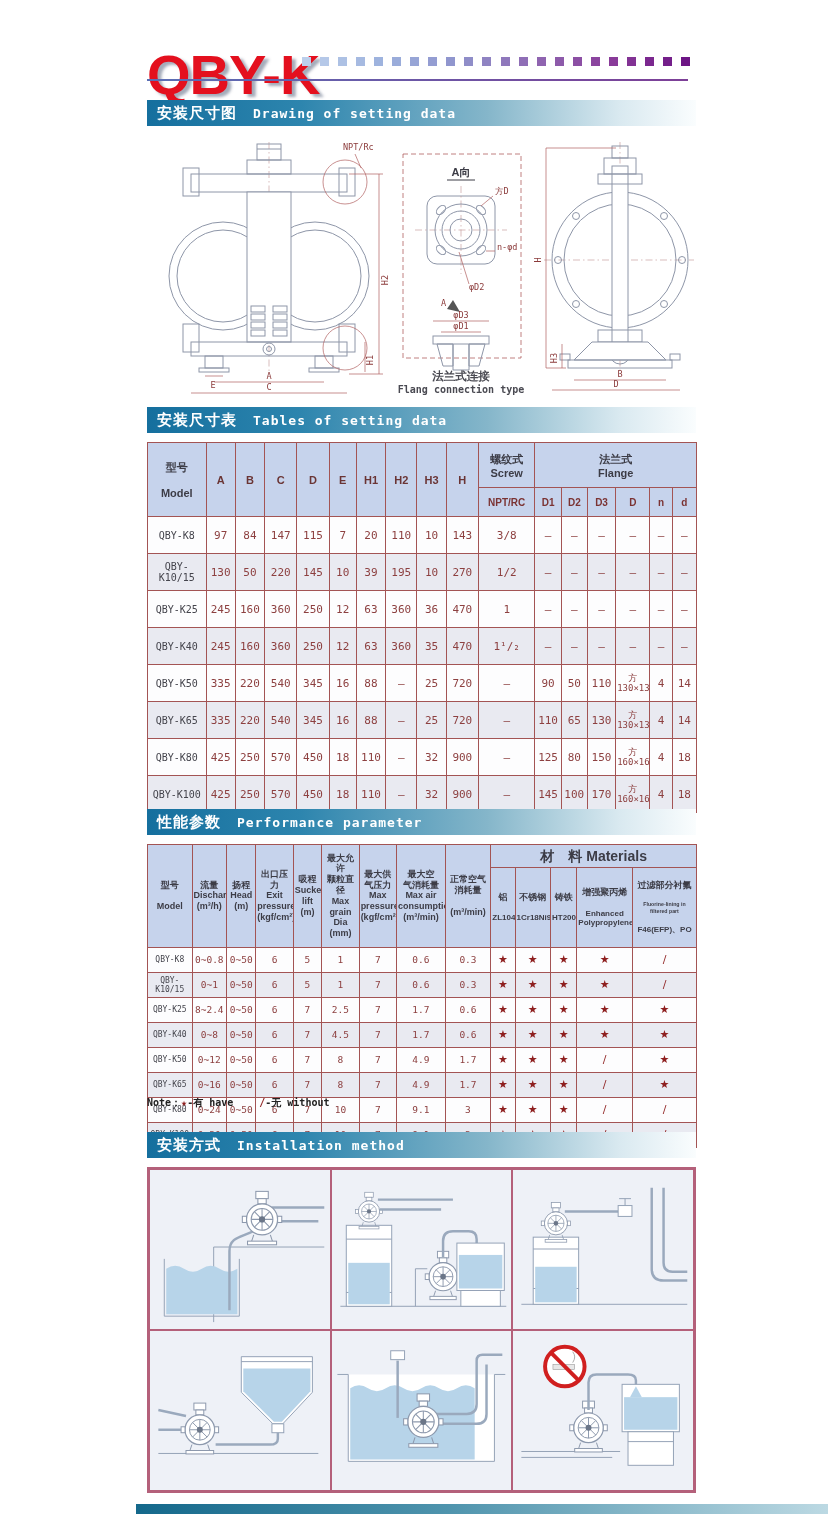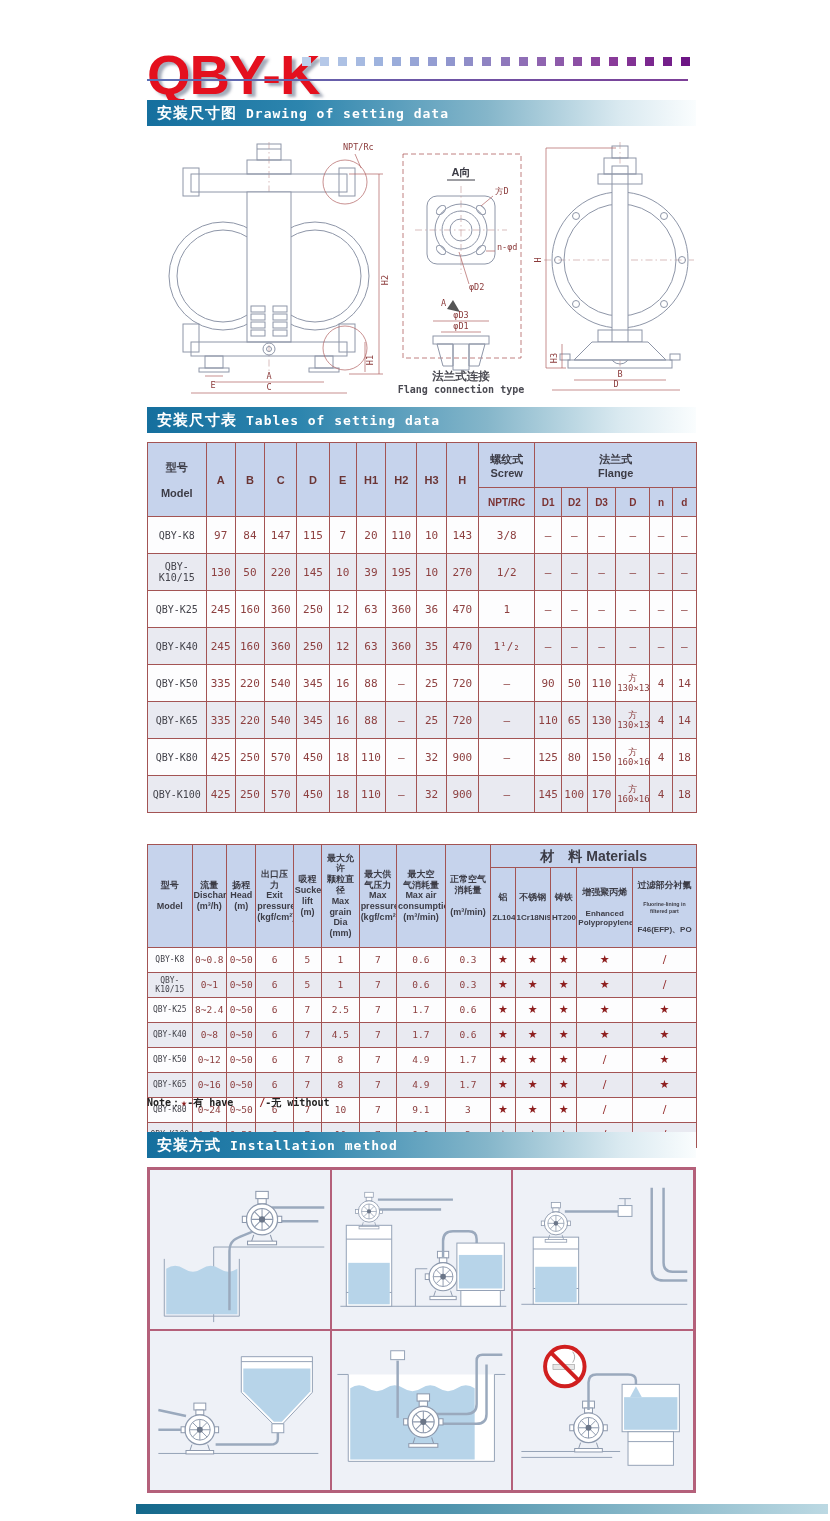--- a/index.html
+++ b/index.html
@@ -8,21 +8,21 @@
   
   .logo{position:absolute;left:147px;top:18px;font-size:56px;font-weight:900;
         color:#e4101e;letter-spacing:-1px;text-shadow:4px 3px 3px rgba(125,135,155,.7);margin-top:24px;}
   .squares{position:absolute;left:302px;top:57px;width:388px;display:flex;
            justify-content:space-between;align-items:center;}
   .squares .sq{width:9px;height:9px;}
   .header-rule{position:absolute;left:147px;top:79px;width:541px;height:2px;
                background:linear-gradient(to right,#5b6fb5,#7d3f97);}
   
   .section-bar{position:absolute;left:147px;width:549px;height:26px;box-sizing:border-box;
-       display:flex;align-items:center;gap:9px;padding-left:10px;
+       display:flex;align-items:center;gap:16px;padding-left:10px;
        background:linear-gradient(to right,#156f9e 0%,#2d85ae 28%,#85b6ca 62%,#d9e9f0 86%,#fafdfe 100%);}
   .bar-zh{font-size:15px;font-weight:bold;color:#fff;letter-spacing:1px;}
   .bar-en{font-size:13px;font-weight:bold;color:#fff;letter-spacing:1px;
           font-family:"DejaVu Sans Mono",monospace;}
   
   .drawings{position:absolute;left:147px;top:138px;width:549px;height:260px;}
   .dwg{position:absolute;}
   .dwg .body{stroke:#8e96a8;fill:none;stroke-width:1;}
   .dwg .bodyf{stroke:#8e96a8;fill:#fff;stroke-width:1;}
   .dwg .dim{stroke:#b06060;fill:none;stroke-width:.7;}
@@ -446,20 +446,24 @@
           <td class="val-cell">100</td>
           <td class="val-cell">170</td>
           <td class="val-cell two-line">方
 160×160</td>
           <td class="val-cell">4</td>
           <td class="val-cell">18</td>
         </tr>
       </tbody>
   </table>
 
+  <div class="section-bar" style="top:809px">
+    <span class="bar-zh">性能参数</span>
+    <span class="bar-en">Performance parameter</span>
+  </div>
 
   <table class="dtable" id="perf-table">
     <colgroup>
       <col style="width:44px">
         <col style="width:34px">
         <col style="width:29px">
         <col style="width:37px">
       <col style="width:28px">
         <col style="width:37px">
         <col style="width:37px">

